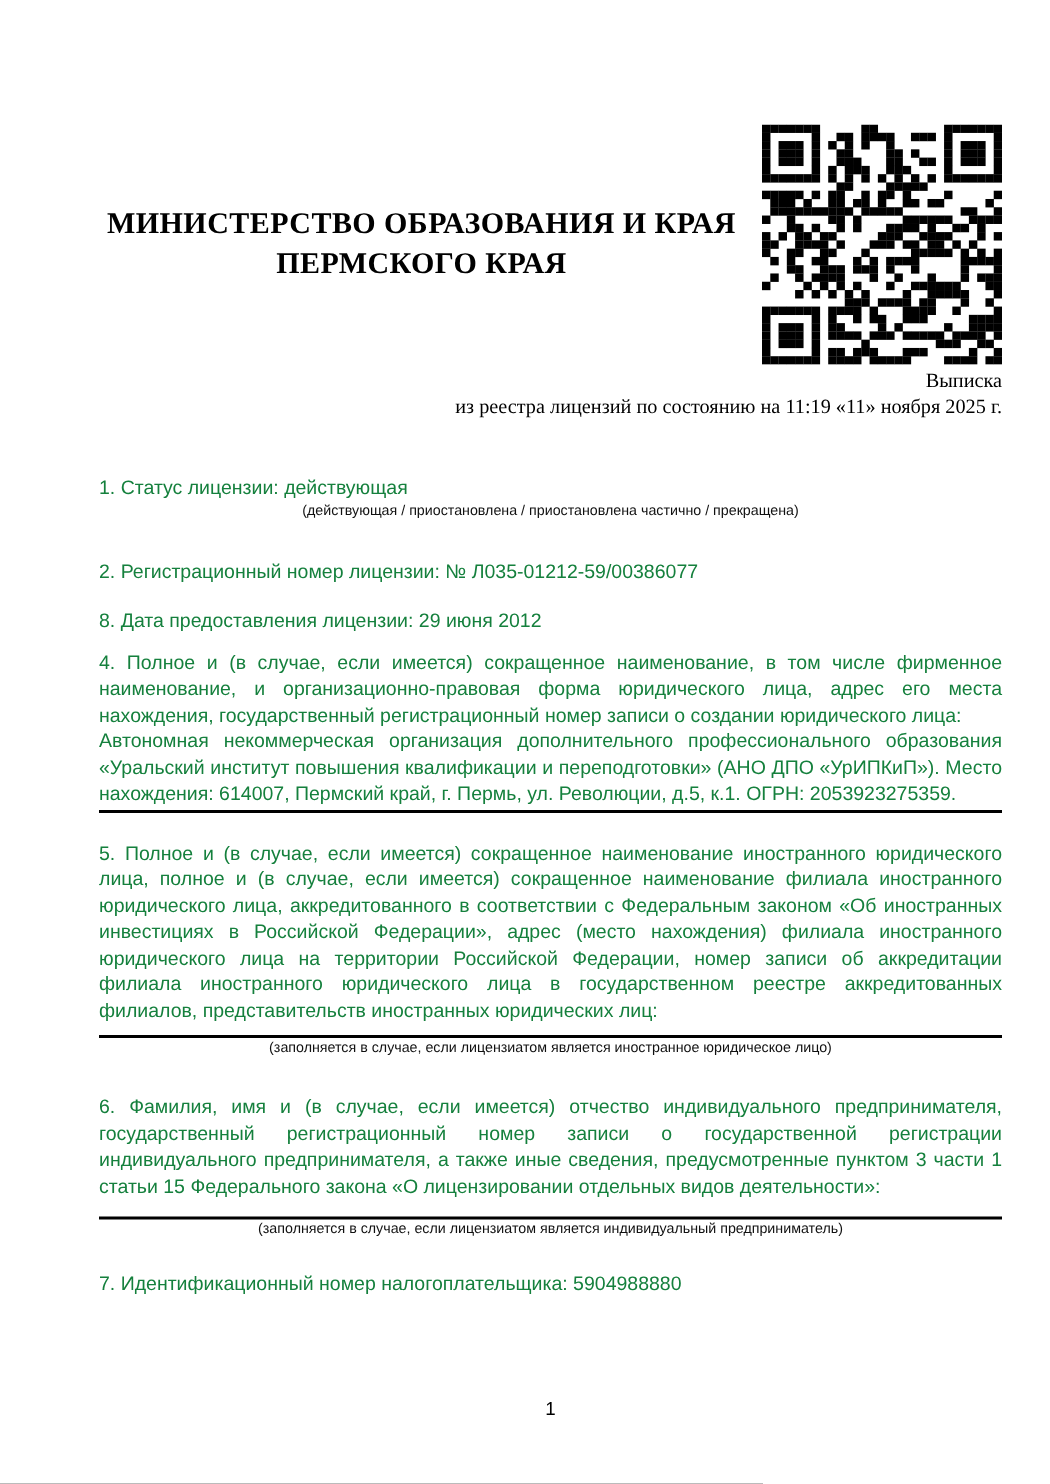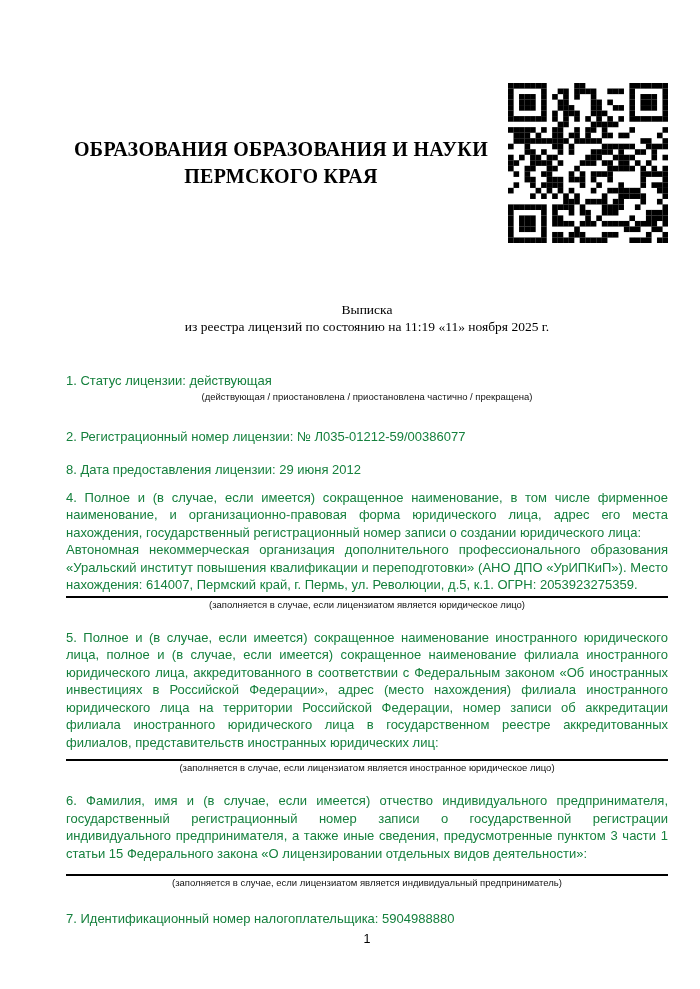--- a/index.html
+++ b/index.html
@@ -27,52 +27,52 @@
     font-weight:bold;font-size:20px;line-height:27px;
     letter-spacing:.3px;color:#000;
   }
   .caption{
     font-size:9.5px;line-height:13px;color:#111;
   }
   .org-caption{margin-top:4px;}
   .qr-box{width:160px;height:160px;flex:0 0 auto;}
   
   .doc-title{
-    margin-top:56px;text-align:center;
+    text-align:right;
     font-family:"Liberation Serif",serif;
     font-size:13.5px;line-height:17px;color:#000;
   }
   
   .item{font-size:13px;line-height:17.5px;color:#15803d;}
   .just{text-align:justify;}
   .center{text-align:center;}
   .fill-line{border-top:2px solid #000;height:0;margin-top:2px;}
   .m-item1{margin-top:37px;}
   .m-item2{margin-top:25px;}
   .m-item3{margin-top:16px;}
   .m-item4{margin-top:10px;}
   .m-item5{margin-top:18px;}
-  .m-item6{margin-top:18px;}
+  .m-item6{margin-top:24px;}
   .m-item7{margin-top:21px;}
   .rule-gap8{margin-top:8px;}
   .rule-gap12{margin-top:12px;}
   .page-number{
     position:absolute;left:66px;width:602px;bottom:43px;
     text-align:center;font-size:12.5px;color:#000;
   }
 </style>
 </head>
 <body>
 
 <div class="page">
   <div class="content">
 
     <div class="header-row">
       <div class="org-block">
-        <div class="org-name">ОБРАЗОВАНИЯ ОБРАЗОВАНИЯ И НАУКИ</div>
+        <div class="org-name">МИНИСТЕРСТВО ОБРАЗОВАНИЯ И КРАЯ</div>
         <div class="org-name">ПЕРМСКОГО КРАЯ</div>
       </div>
       <svg class="qr-box" id="qr" viewBox="0 0 29 29">
           <rect x="0" y="0" width="29" height="29" fill="#fff"></rect>
           <rect x="0" y="0" width="1.02" height="1.02" fill="#000"></rect>
           <rect x="1" y="0" width="1.02" height="1.02" fill="#000"></rect>
           <rect x="2" y="0" width="1.02" height="1.02" fill="#000"></rect>
           <rect x="3" y="0" width="1.02" height="1.02" fill="#000"></rect>
           <rect x="4" y="0" width="1.02" height="1.02" fill="#000"></rect>
           <rect x="5" y="0" width="1.02" height="1.02" fill="#000"></rect>
@@ -503,21 +503,20 @@
     <div class="item m-item1">1. Статус лицензии: действующая</div>
     <div class="caption center">(действующая / приостановлена / приостановлена частично / прекращена)</div>
 
     <div class="item m-item2">2. Регистрационный номер лицензии: № Л035-01212-59/00386077</div>
 
     <div class="item m-item3">8. Дата предоставления лицензии: 29 июня 2012</div>
 
     <div class="item just m-item4">4. Полное и (в случае, если имеется) сокращенное наименование, в том числе фирменное наименование, и организационно-правовая форма юридического лица, адрес его места нахождения, государственный регистрационный номер записи о создании юридического лица:</div>
     <div class="item just">Автономная некоммерческая организация дополнительного профессионального образования «Уральский институт повышения квалификации и переподготовки» (АНО ДПО «УрИПКиП»). Место нахождения: 614007, Пермский край, г. Пермь, ул. Революции, д.5, к.1. ОГРН: 2053923275359.</div>
     <div class="fill-line"></div>
-    <div class="caption center">(заполняется в случае, если лицензиатом является юридическое лицо)</div>
 
     <div class="item just m-item5">5. Полное и (в случае, если имеется) сокращенное наименование иностранного юридического лица, полное и (в случае, если имеется) сокращенное наименование филиала иностранного юридического лица, аккредитованного в соответствии с Федеральным законом «Об иностранных инвестициях в Российской Федерации», адрес (место нахождения) филиала иностранного юридического лица на территории Российской Федерации, номер записи об аккредитации филиала иностранного юридического лица в государственном реестре аккредитованных филиалов, представительств иностранных юридических лиц:</div>
     <div class="fill-line rule-gap8"></div>
     <div class="caption center">(заполняется в случае, если лицензиатом является иностранное юридическое лицо)</div>
 
     <div class="item just m-item6">6. Фамилия, имя и (в случае, если имеется) отчество индивидуального предпринимателя, государственный регистрационный номер записи о государственной регистрации индивидуального предпринимателя, а также иные сведения, предусмотренные пунктом 3 части 1 статьи 15 Федерального закона «О лицензировании отдельных видов деятельности»:</div>
     <div class="fill-line rule-gap12"></div>
     <div class="caption center">(заполняется в случае, если лицензиатом является индивидуальный предприниматель)</div>
 
     <div class="item m-item7">7. Идентификационный номер налогоплательщика: 5904988880</div>

